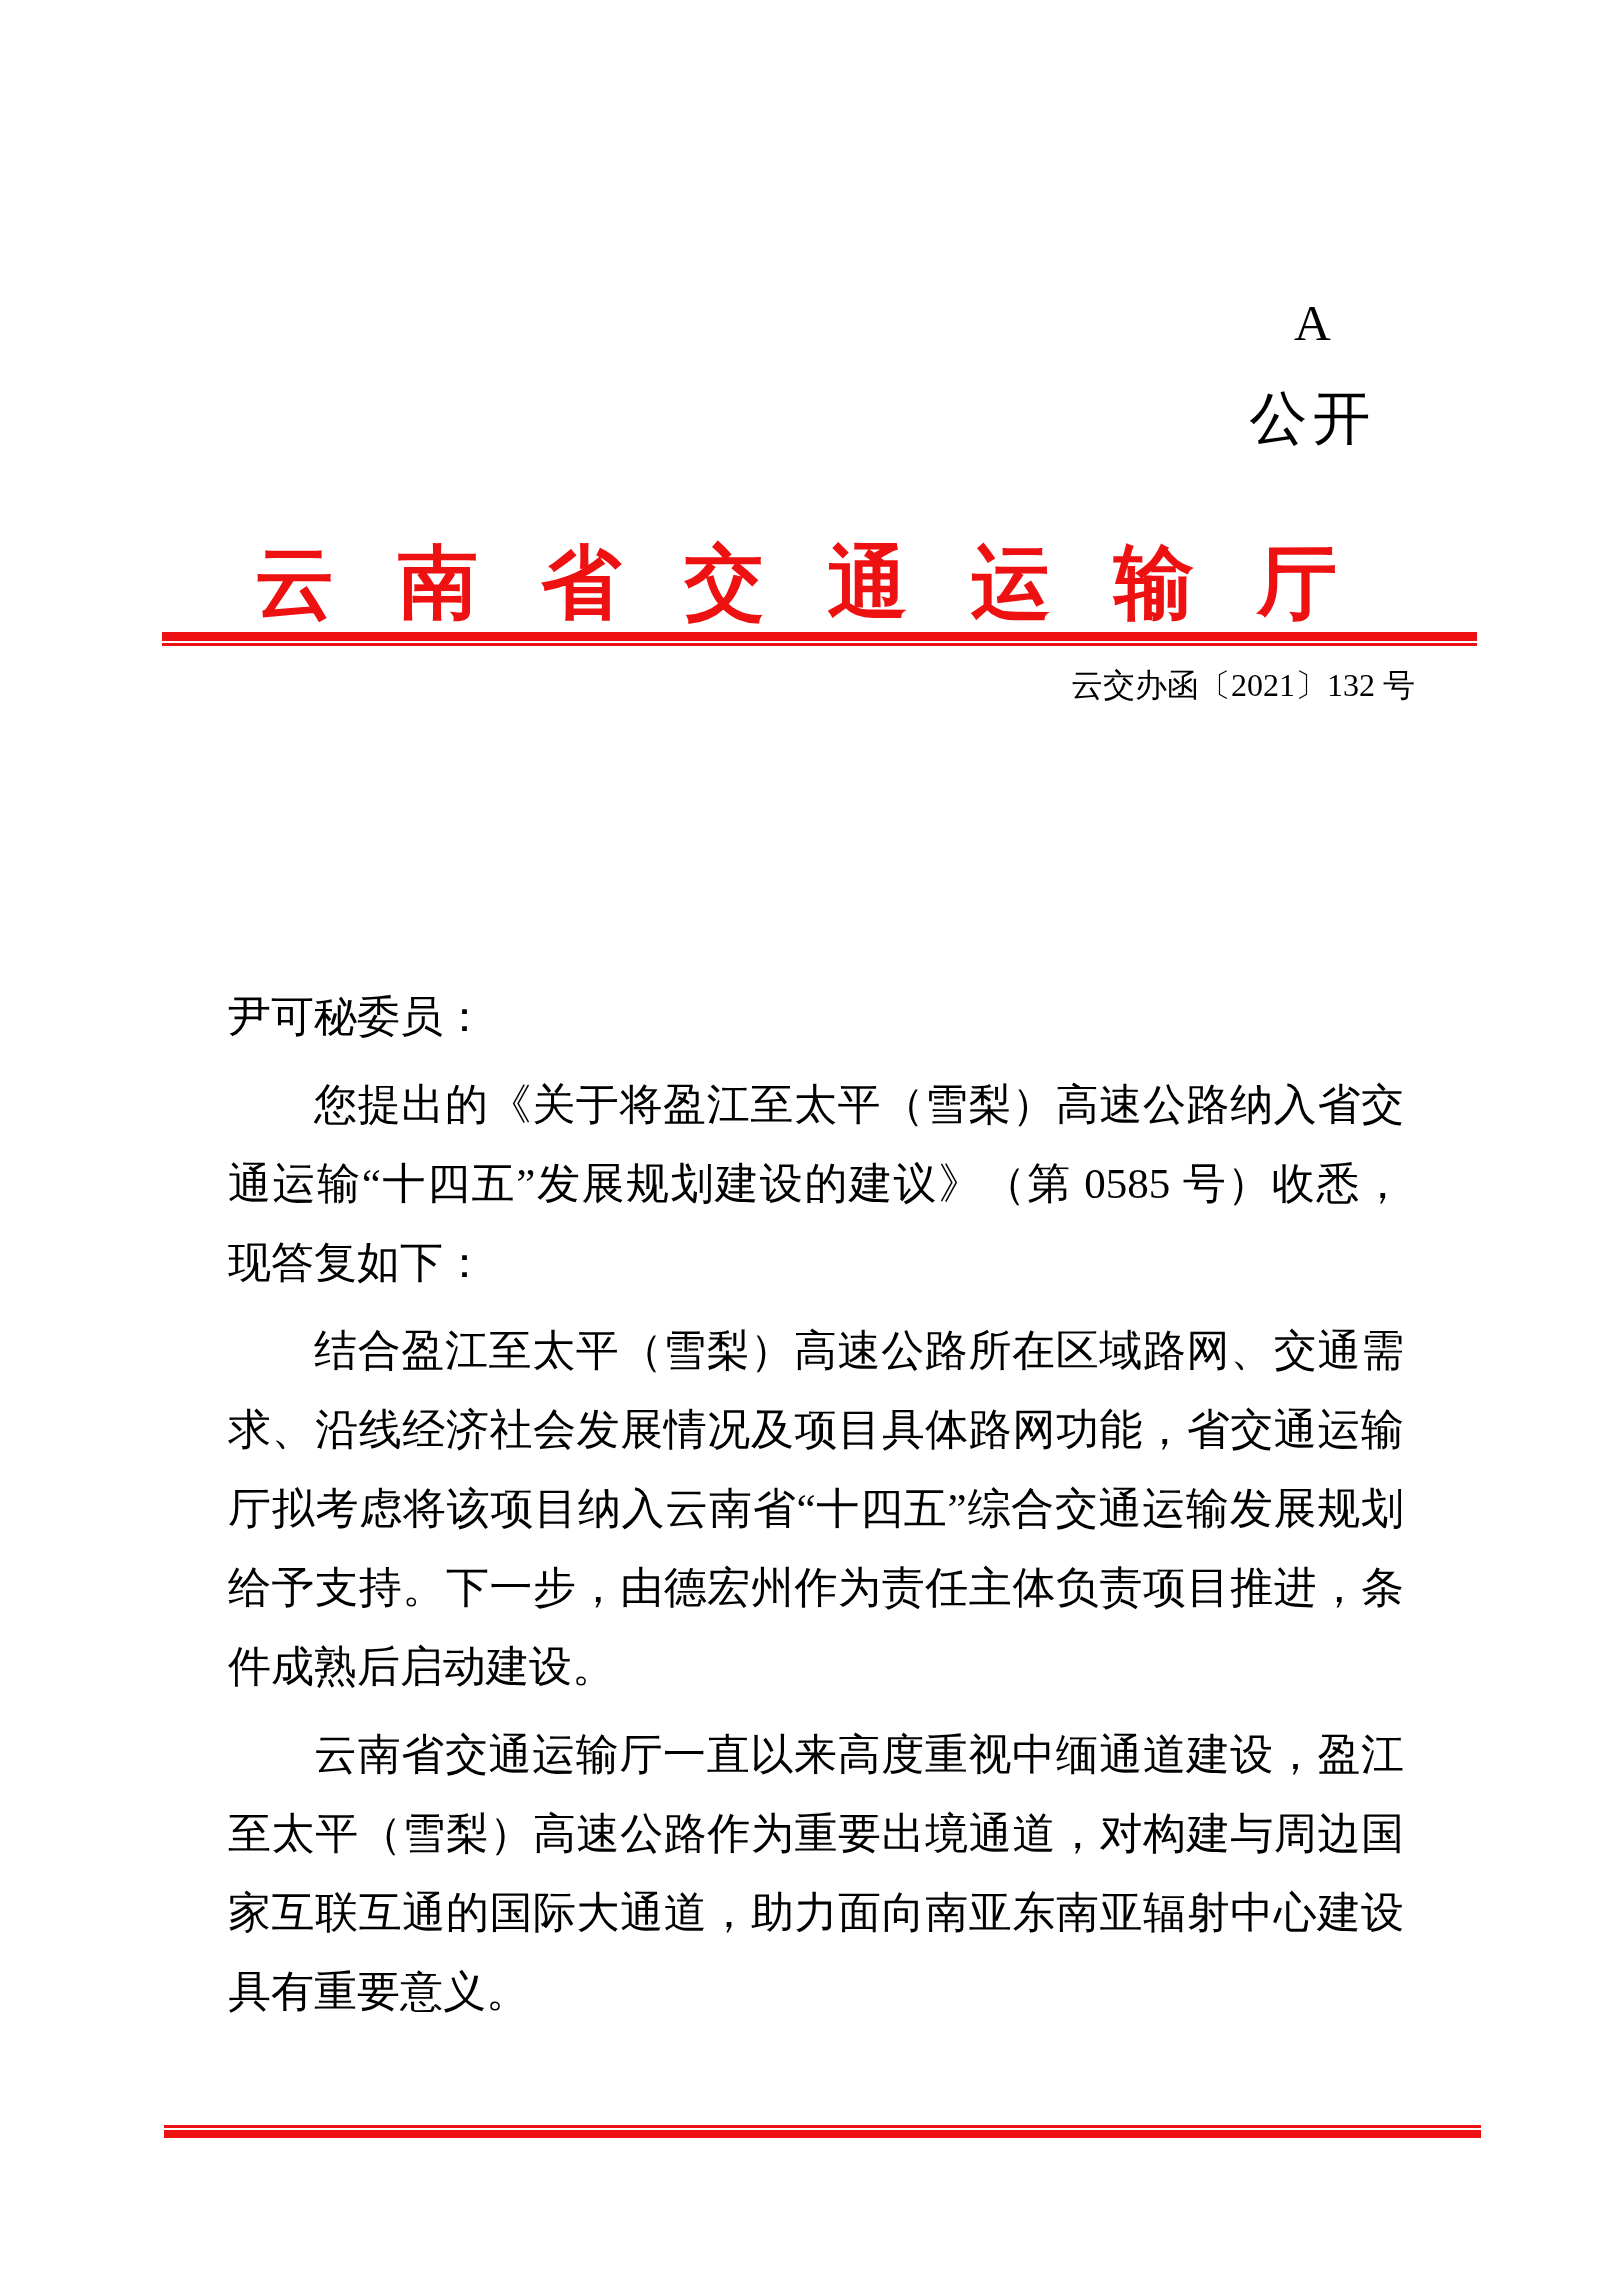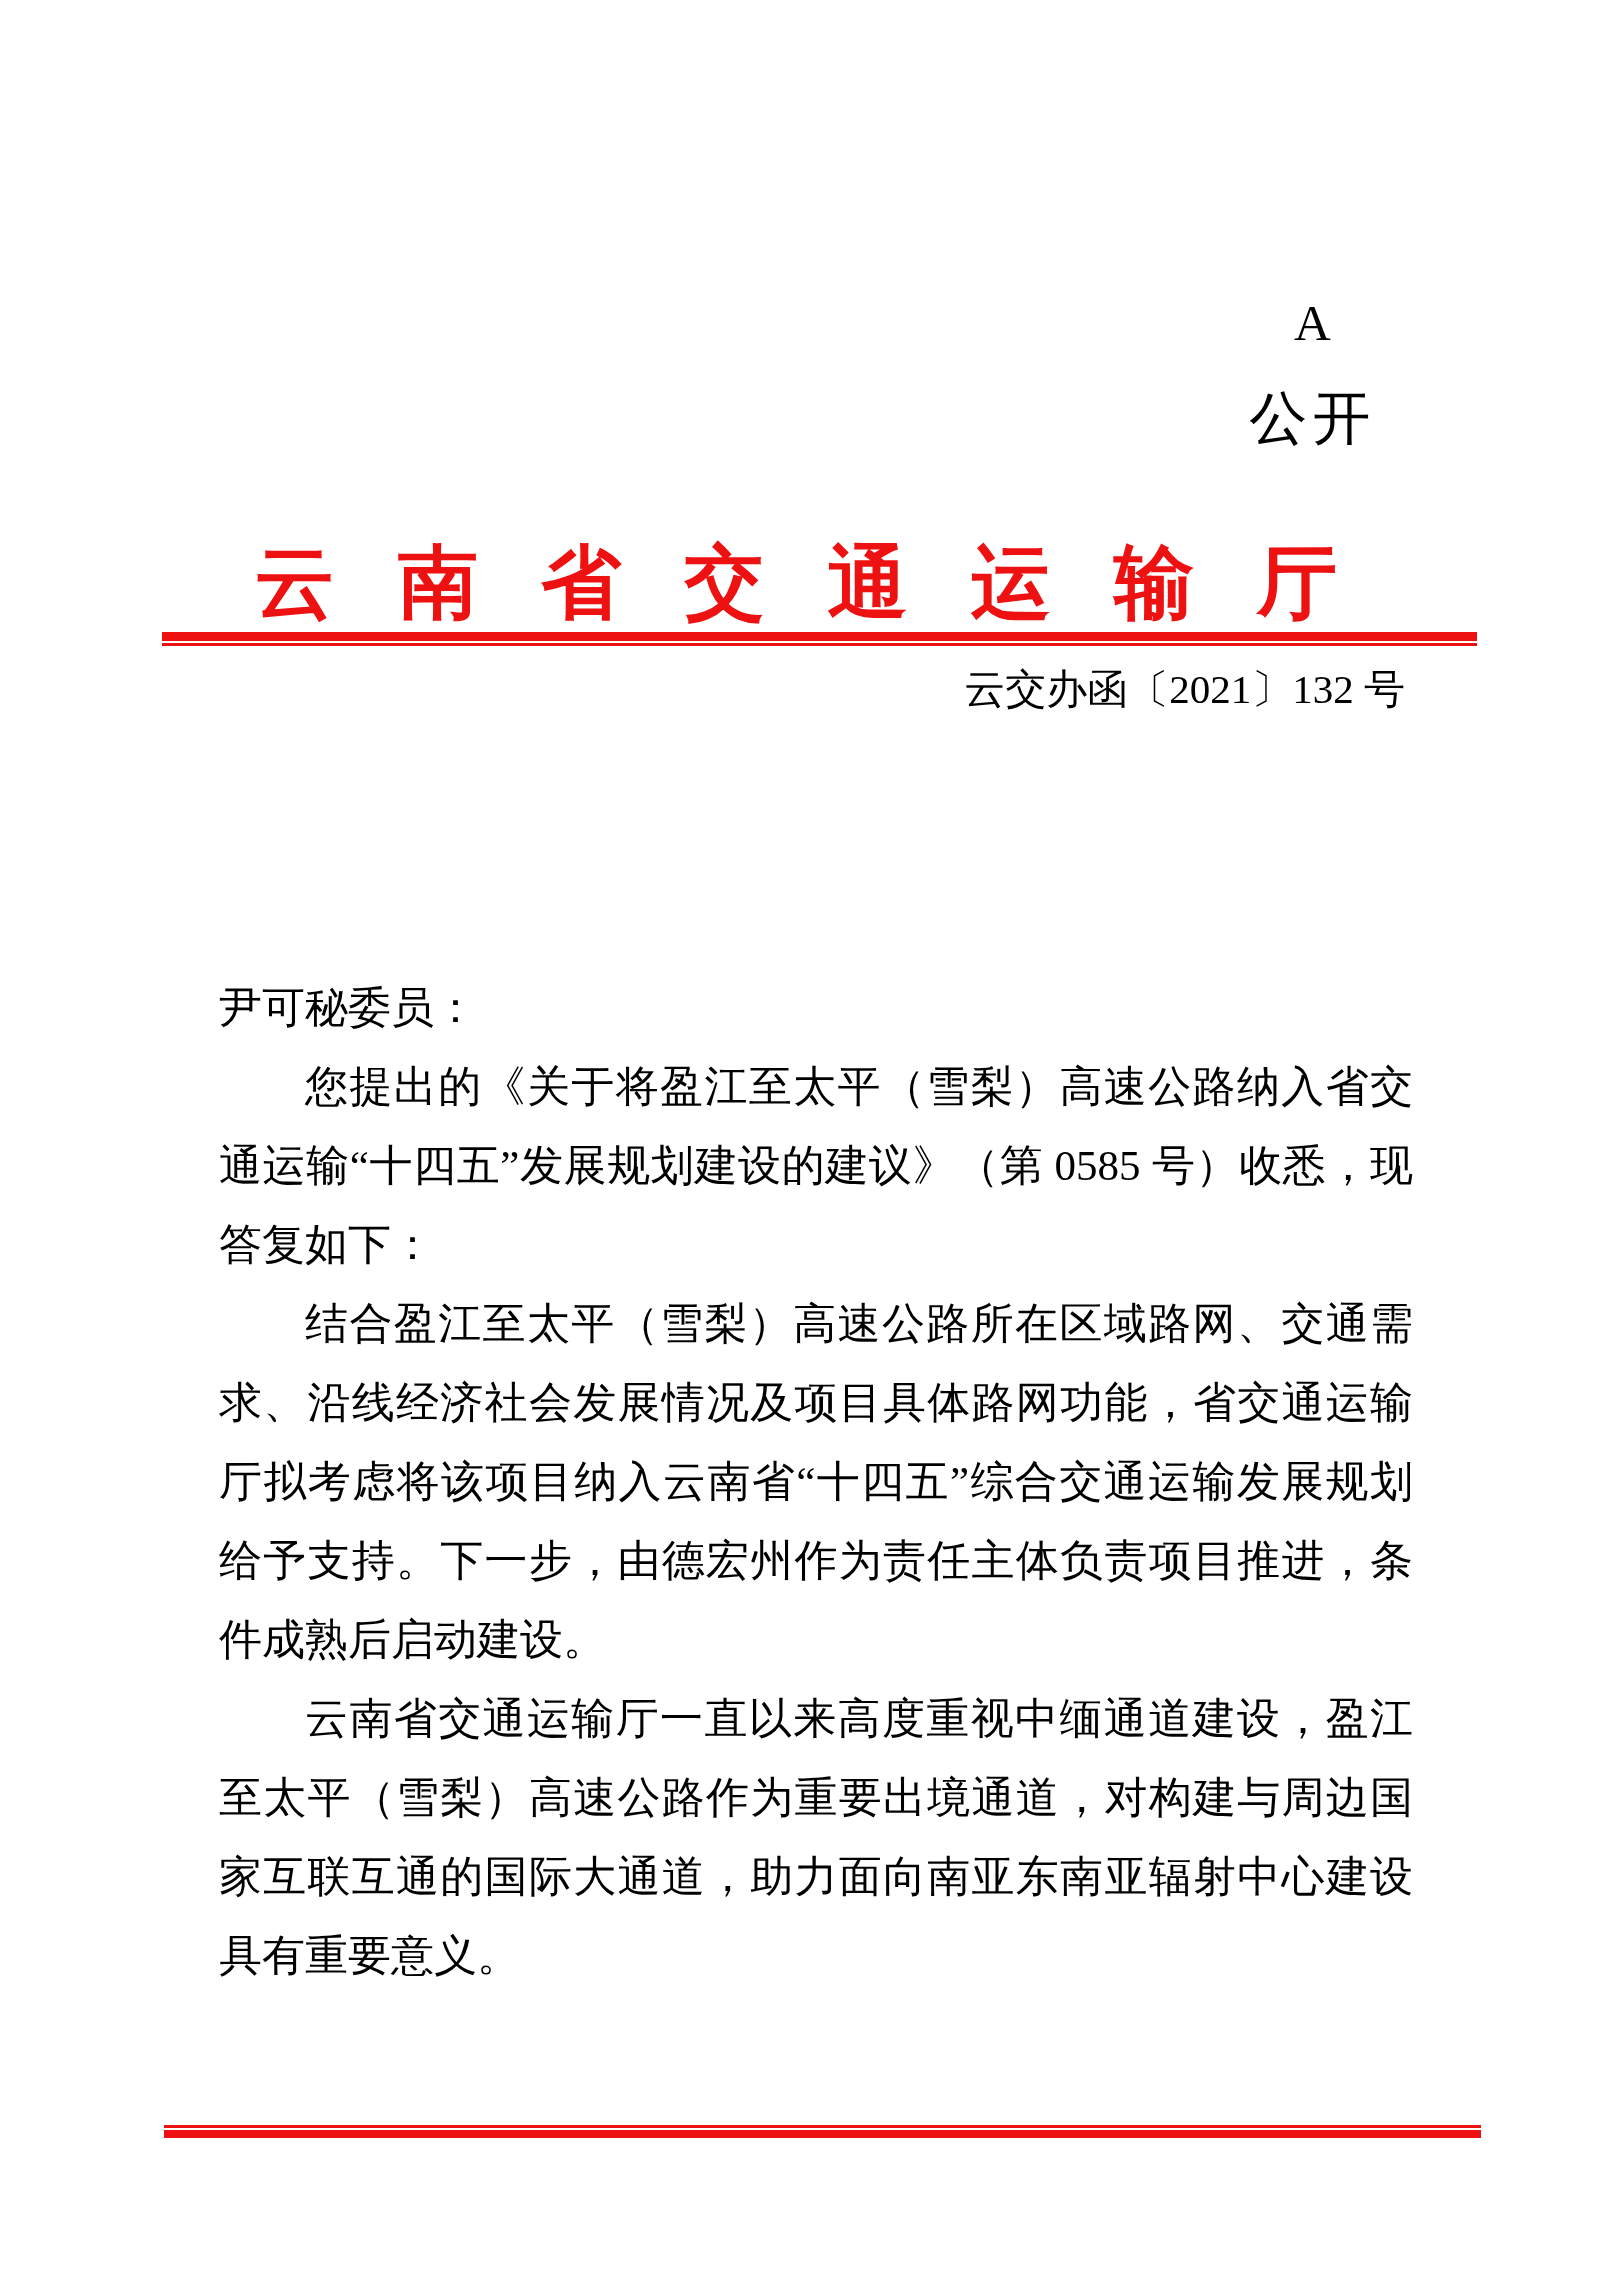--- a/index.html
+++ b/index.html
@@ -59,22 +59,22 @@
   .rule-top .bar-thin  { height: 2.6px;  background: var(--accent); margin-top: 2px; }
 
   .rule-bottom { position: absolute; left: 164px; top: 2125px; width: 1317px; }
   .rule-bottom .bar-thin  { height: 2.6px;  background: var(--accent); }
   .rule-bottom .bar-thick { height: 8.5px; background: var(--accent); margin-top: 2px; }
 
   
   .doc-number {
     position: absolute;
     top: 669px;
-    right: 218px;
-    font-size: 41px;
+    right: 208px;
+    font-size: 32px;
     line-height: 1;
     white-space: nowrap;
   }
 
   
   .doc-title {
     position: absolute;
     top: 727px;
     left: 0;
     width: 100%;
@@ -89,21 +89,21 @@
     position: absolute;
     left: 219px;
     top: 968px;
     width: 1194px;
     font-size: 43px;
     line-height: 79px;
     text-align: justify;
     text-justify: inter-character;
     text-align-last: left;
   }
-  .body-block p { margin: 0; font-family: Liberation Serif, serif; }
+  .body-block p { margin: 9px; font-family: Liberation Serif, serif; }
   .body-block p.indent { text-indent: 2em; }
 </style>
 </head>
 <body>
 
 <div class="page">
 
   <div class="classification">
     <div class="grade">A</div>
     <div class="level">公开</div>

